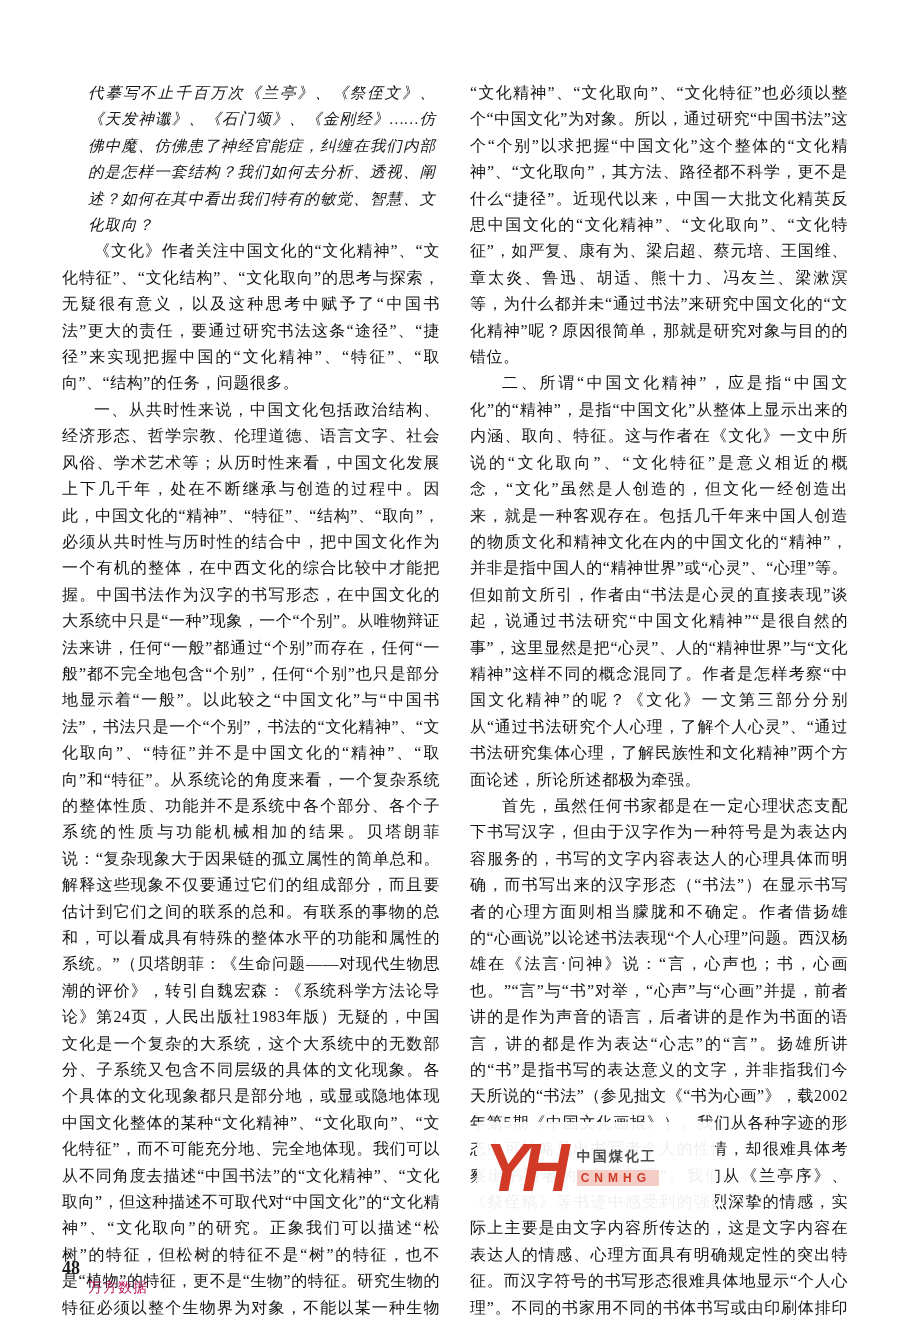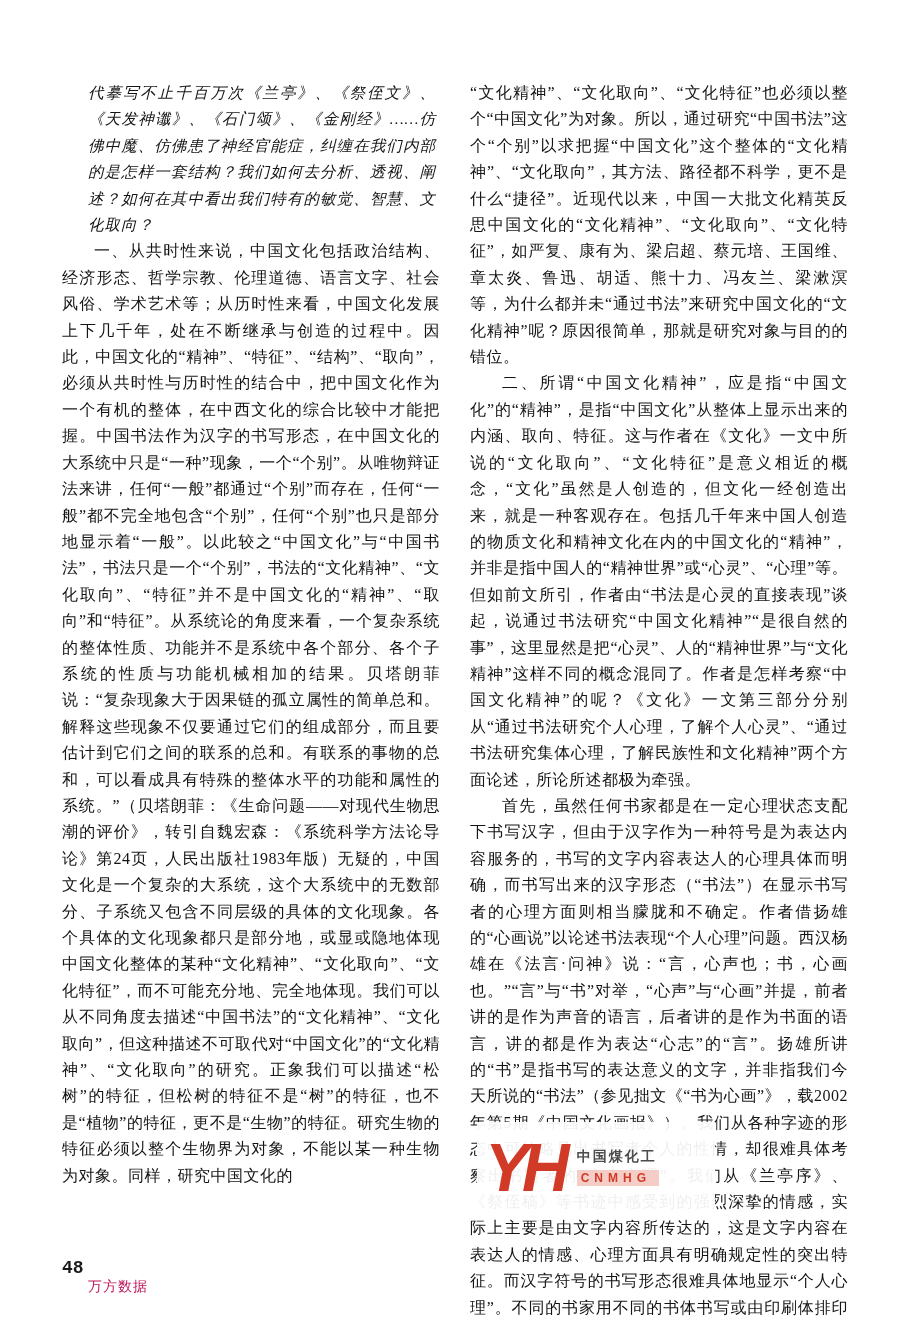--- a/index.html
+++ b/index.html
@@ -76,40 +76,41 @@
     font-size: 12px;
     font-weight: bold;
     color: #d23a28;
     letter-spacing: 5px;
     background: #f3cdc6;
     display: inline-block;
     padding: 1px 8px 1px 4px;
   }
   .footer { position: absolute; left: 62px; top: 1258px; }
   .page-number {
-    font-family: Liberation Mono, monospace;
+    font-family: Liberation Serif, serif;
     font-size: 18px;
     font-weight: bold;
     color: #1a1a1a;
   }
   .wanfang {
     margin-left: 26px;
     font-size: 14px;
     color: #be185d;
     letter-spacing: 1px;
   }
 </style>
 </head>
 <body>
 
 <div class="page">
 
   <div class="columns">
     <div class="col">
       <p class="quote">代摹写不止千百万次《兰亭》、《祭侄文》、《天发神谶》、《石门颂》、《金刚经》……仿佛中魔、仿佛患了神经官能症，纠缠在我们内部的是怎样一套结构？我们如何去分析、透视、阐述？如何在其中看出我们特有的敏觉、智慧、文化取向？</p>
+      <p class="para">《文化》作者关注中国文化的“文化精神”、“文化特征”、“文化结构”、“文化取向”的思考与探索，无疑很有意义，以及这种思考中赋予了“中国书法”更大的责任，要通过研究书法这条“途径”、“捷径”来实现把握中国的“文化精神”、“特征”、“取向”、“结构”的任务，问题很多。</p>
       <p class="para">一、从共时性来说，中国文化包括政治结构、经济形态、哲学宗教、伦理道德、语言文字、社会风俗、学术艺术等；从历时性来看，中国文化发展上下几千年，处在不断继承与创造的过程中。因此，中国文化的“精神”、“特征”、“结构”、“取向”，必须从共时性与历时性的结合中，把中国文化作为一个有机的整体，在中西文化的综合比较中才能把握。中国书法作为汉字的书写形态，在中国文化的大系统中只是“一种”现象，一个“个别”。从唯物辩证法来讲，任何“一般”都通过“个别”而存在，任何“一般”都不完全地包含“个别”，任何“个别”也只是部分地显示着“一般”。以此较之“中国文化”与“中国书法”，书法只是一个“个别”，书法的“文化精神”、“文化取向”、“特征”并不是中国文化的“精神”、“取向”和“特征”。从系统论的角度来看，一个复杂系统的整体性质、功能并不是系统中各个部分、各个子系统的性质与功能机械相加的结果。贝塔朗菲说：“复杂现象大于因果链的孤立属性的简单总和。解释这些现象不仅要通过它们的组成部分，而且要估计到它们之间的联系的总和。有联系的事物的总和，可以看成具有特殊的整体水平的功能和属性的系统。”（贝塔朗菲：《生命问题——对现代生物思潮的评价》，转引自魏宏森：《系统科学方法论导论》第24页，人民出版社1983年版）无疑的，中国文化是一个复杂的大系统，这个大系统中的无数部分、子系统又包含不同层级的具体的文化现象。各个具体的文化现象都只是部分地，或显或隐地体现中国文化整体的某种“文化精神”、“文化取向”、“文化特征”，而不可能充分地、完全地体现。我们可以从不同角度去描述“中国书法”的“文化精神”、“文化取向”，但这种描述不可取代对“中国文化”的“文化精神”、“文化取向”的研究。正象我们可以描述“松树”的特征，但松树的特征不是“树”的特征，也不是“植物”的特征，更不是“生物”的特征。研究生物的特征必须以整个生物界为对象，不能以某一种生物为对象。同样，研究中国文化的</p>
     </div>
     <div class="col">
       <p class="para no-indent">“文化精神”、“文化取向”、“文化特征”也必须以整个“中国文化”为对象。所以，通过研究“中国书法”这个“个别”以求把握“中国文化”这个整体的“文化精神”、“文化取向”，其方法、路径都不科学，更不是什么“捷径”。近现代以来，中国一大批文化精英反思中国文化的“文化精神”、“文化取向”、“文化特征”，如严复、康有为、梁启超、蔡元培、王国维、章太炎、鲁迅、胡适、熊十力、冯友兰、梁漱溟等，为什么都并未“通过书法”来研究中国文化的“文化精神”呢？原因很简单，那就是研究对象与目的的错位。</p>
       <p class="para">二、所谓“中国文化精神”，应是指“中国文化”的“精神”，是指“中国文化”从整体上显示出来的内涵、取向、特征。这与作者在《文化》一文中所说的“文化取向”、“文化特征”是意义相近的概念，“文化”虽然是人创造的，但文化一经创造出来，就是一种客观存在。包括几千年来中国人创造的物质文化和精神文化在内的中国文化的“精神”，并非是指中国人的“精神世界”或“心灵”、“心理”等。但如前文所引，作者由“书法是心灵的直接表现”谈起，说通过书法研究“中国文化精神”“是很自然的事”，这里显然是把“心灵”、人的“精神世界”与“文化精神”这样不同的概念混同了。作者是怎样考察“中国文化精神”的呢？《文化》一文第三部分分别从“通过书法研究个人心理，了解个人心灵”、“通过书法研究集体心理，了解民族性和文化精神”两个方面论述，所论所述都极为牵强。</p>
       <p class="para">首先，虽然任何书家都是在一定心理状态支配下书写汉字，但由于汉字作为一种符号是为表达内容服务的，书写的文字内容表达人的心理具体而明确，而书写出来的汉字形态（“书法”）在显示书写者的心理方面则相当朦胧和不确定。作者借扬雄的“心画说”以论述书法表现“个人心理”问题。西汉杨雄在《法言·问神》说：“言，心声也；书，心画也。”“言”与“书”对举，“心声”与“心画”并提，前者讲的是作为声音的语言，后者讲的是作为书面的语言，讲的都是作为表达“心志”的“言”。扬雄所讲的“书”是指书写的表达意义的文字，并非指我们今天所说的“书法”（参见拙文《“书为心画”》，载2002年第5期《中国文化画报》）。我们从各种字迹的形态中可约略见出书写者个人的性情，却很难具体考察出书写者的“个人心理”。我们从《兰亭序》、《祭侄稿》等书迹中感受到的强烈深挚的情感，实际上主要是由文字内容所传达的，这是文字内容在表达人的情感、心理方面具有明确规定性的突出特征。而汉字符号的书写形态很难具体地显示“个人心理”。不同的书家用不同的书体书写或由印刷体排印出这</p>
     </div>
   </div>
 
   <div class="watermark">

